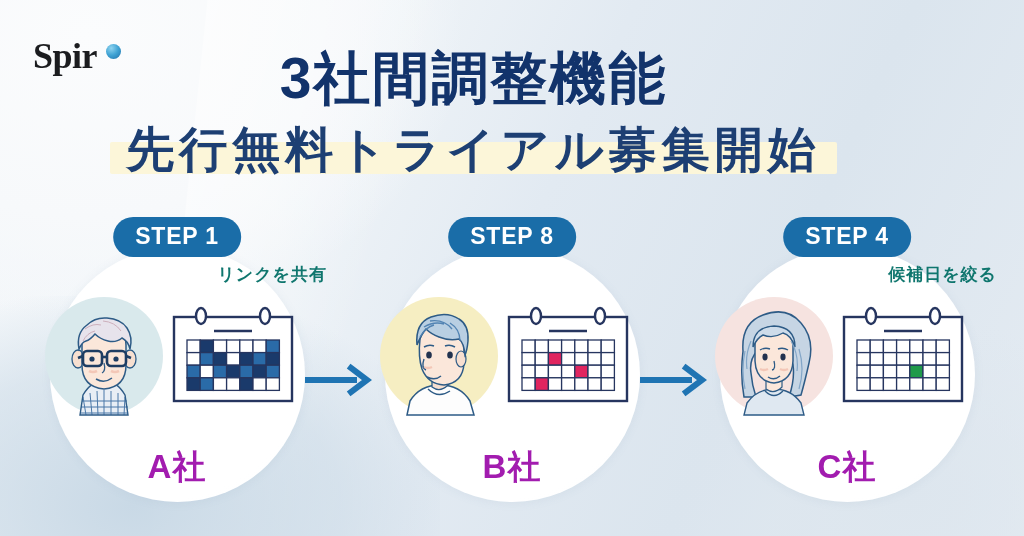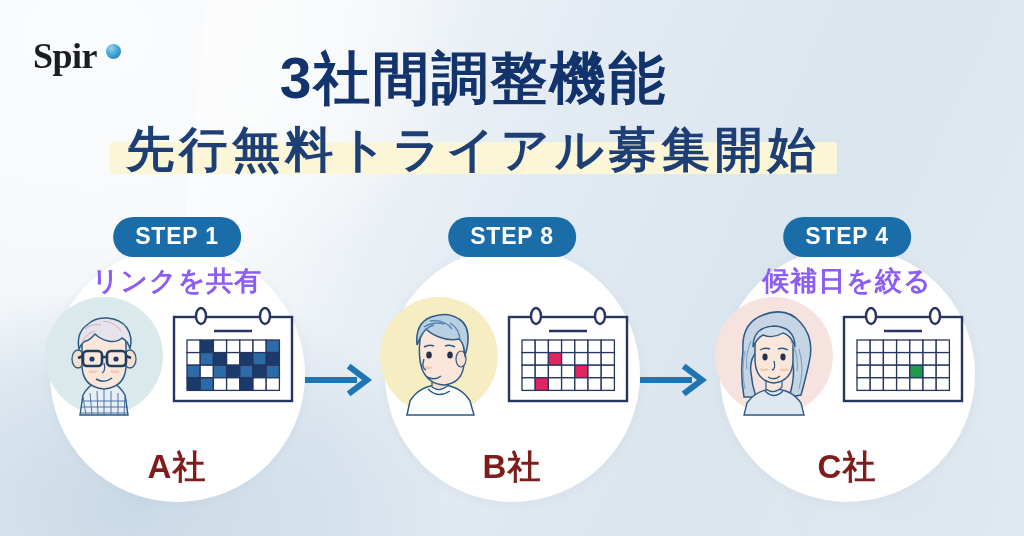--- a/index.html
+++ b/index.html
@@ -83,27 +83,27 @@
 
   .badge {
     position:absolute; top:12px; left:50%; transform:translateX(-50%);
     background:#1a6da8; color:#ffffff;
     font-size:23px; font-weight:700; letter-spacing:0.8px;
     padding:6px 22px 7px; border-radius:20px; white-space:nowrap;
     z-index:3;
   }
   .step-label {
     position:absolute; top:58px; left:0; width:300px;
-    text-align:center; z-index:3;
-    font-size:27px; font-weight:700; color:#8b5cf6; letter-spacing:1px;
+    text-align:right; z-index:3;
+    font-size:17px; font-weight:700; color:#0f766e; letter-spacing:1px;
   }
   .company {
     position:absolute; top:240px; left:0; width:300px;
     text-align:center; z-index:3;
-    font-size:33px; font-weight:700; color:#7f1d1d; letter-spacing:1px;
+    font-size:33px; font-weight:700; color:#a21caf; letter-spacing:1px;
   }
 
   .art { position:absolute; left:18px; top:92px; width:265px; height:130px; z-index:3; }
   .avatar { position:absolute; left:0; top:0; width:118px; height:118px; }
   .cal { position:absolute; left:122px; top:8px; width:132px; height:106px; }
 
   .arrow { position:absolute; top:160px; width:72px; height:30px; z-index:4; }
   .arrow.a1 { left:305px; }
   .arrow.a2 { left:640px; }
 

